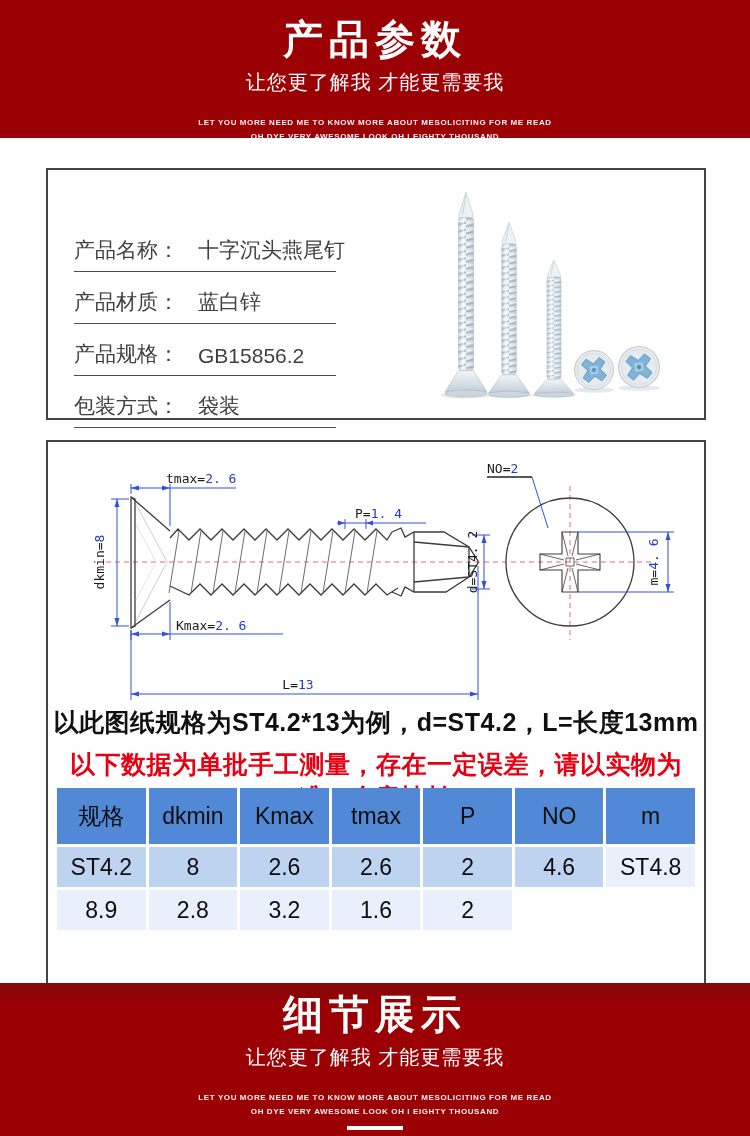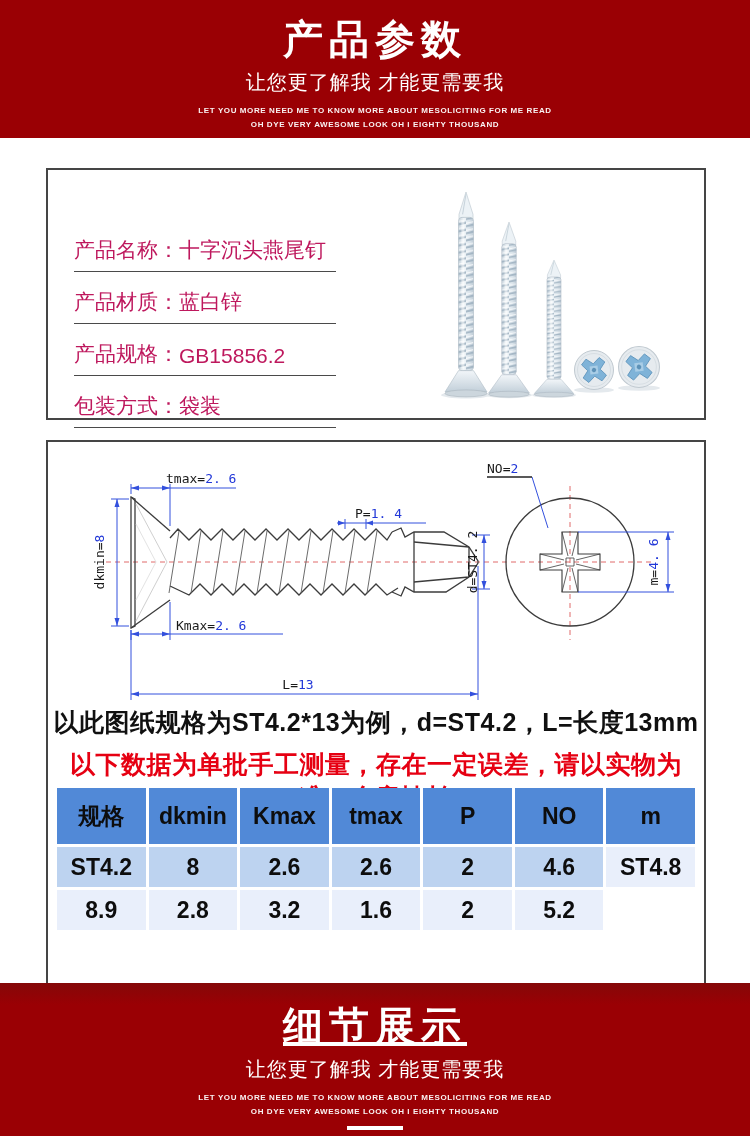--- a/index.html
+++ b/index.html
@@ -5,47 +5,47 @@
   html,body{margin:0;padding:0;background:#ffffff;}
   #stage{
     position:relative;width:750px;height:1136px;margin:0 auto;background:#ffffff;
     font-family:"Liberation Sans","DejaVu Sans",sans-serif;overflow:hidden;
   }
   
   .banner{position:absolute;left:0;width:750px;background:#9a0004;color:#fff;text-align:center;}
   .banner-top{top:0;height:138px;}
   .banner-bottom{top:983px;height:153px;background:linear-gradient(180deg,#850808 0px,#9a0004 22px);}
   .banner-title{font-size:40px;font-weight:bold;letter-spacing:6px;padding-top:12px;}
-  .banner-bottom .banner-title{padding-top:16px;text-decoration:underline;}
+  .banner-bottom .banner-title{padding-top:4px;}
   .banner-sub{font-size:20px;margin-top:2px;letter-spacing:1px;}
-  .banner-en{font-size:8px;font-weight:bold;letter-spacing:.6px;line-height:1.7;opacity:.95;margin-top:8px;}
+  .banner-en{font-size:8px;font-weight:bold;letter-spacing:.6px;line-height:1.7;opacity:.95;margin-top:20px;}
   .banner-bar{width:56px;height:4px;background:#fff;margin:8px auto 0 auto;}
   
   .frame{position:absolute;border:2px solid #454545;background:#fff;box-sizing:border-box;}
   #box1{left:46px;top:168px;width:660px;height:252px;}
   #box2{left:46px;top:440px;width:660px;height:588px;}
   
   .info-rows{position:absolute;left:26px;top:50px;width:262px;}
   .info-row{height:44px;border-bottom:1px solid #4a4a4a;display:flex;align-items:flex-end;
-    padding-bottom:7px;font-size:21px;color:#be185d;white-space:nowrap;}
-  .info-value{margin-left:0;}
+    padding-bottom:7px;font-size:21px;color:#404040;white-space:nowrap;}
+  .info-value{margin-left:19px;}
   
   #photo-svg{position:absolute;right:14px;top:14px;}
   #draw-svg{position:absolute;left:0;top:0;}
   
   .example-line{position:absolute;left:0;top:264px;width:100%;text-align:center;
     font-size:25px;font-weight:bold;color:#101010;letter-spacing:.5px;}
   .warning-line{position:absolute;left:0;top:306px;width:100%;text-align:center;
     font-size:25px;font-weight:bold;color:#e60012;letter-spacing:.5px;}
   
   .spec-table{position:absolute;left:9px;top:346px;width:638px;
     display:grid;grid-template-columns:repeat(7,1fr);grid-template-rows:56px 40px 40px;
     gap:3px;background:#fff;}
   .spec-cell{display:flex;align-items:center;justify-content:center;
-    font-weight:bold;color:#0d0d0d;font-size:23px;}
+    font-weight:normal;color:#0d0d0d;font-size:23px;}
   .spec-head{background:#5189d7;}
   .spec-r1{background:#bdd3f0;}
   .spec-r2{background:#e9effb;}
   
   .cad{font-family:"DejaVu Sans Mono","Liberation Mono",monospace;font-size:13px;fill:#1a1a1a;}
   .bv{fill:#2238d8;}
 </style>
 </head>
 <body>
 
@@ -235,21 +235,20 @@
       <div class="spec-cell spec-r1">2.6</div>
       <div class="spec-cell spec-r1">2</div>
       <div class="spec-cell spec-r1">4.6</div>
 
       <div class="spec-cell spec-r2">ST4.8</div>
       <div class="spec-cell spec-r2">8.9</div>
       <div class="spec-cell spec-r2">2.8</div>
       <div class="spec-cell spec-r2">3.2</div>
       <div class="spec-cell spec-r2">1.6</div>
       <div class="spec-cell spec-r2">2</div>
-      <div class="spec-cell spec-r2">5.2</div>
     </div>
   </div>
 
   <div class="banner banner-bottom">
     <div class="banner-title">细节展示</div>
     <div class="banner-sub">让您更了解我 才能更需要我</div>
     <div class="banner-en">
       <div>LET YOU MORE NEED ME TO KNOW MORE ABOUT MESOLICITING FOR ME READ</div>
       <div>OH DYE VERY AWESOME LOOK OH I EIGHTY THOUSAND</div>
     </div>

